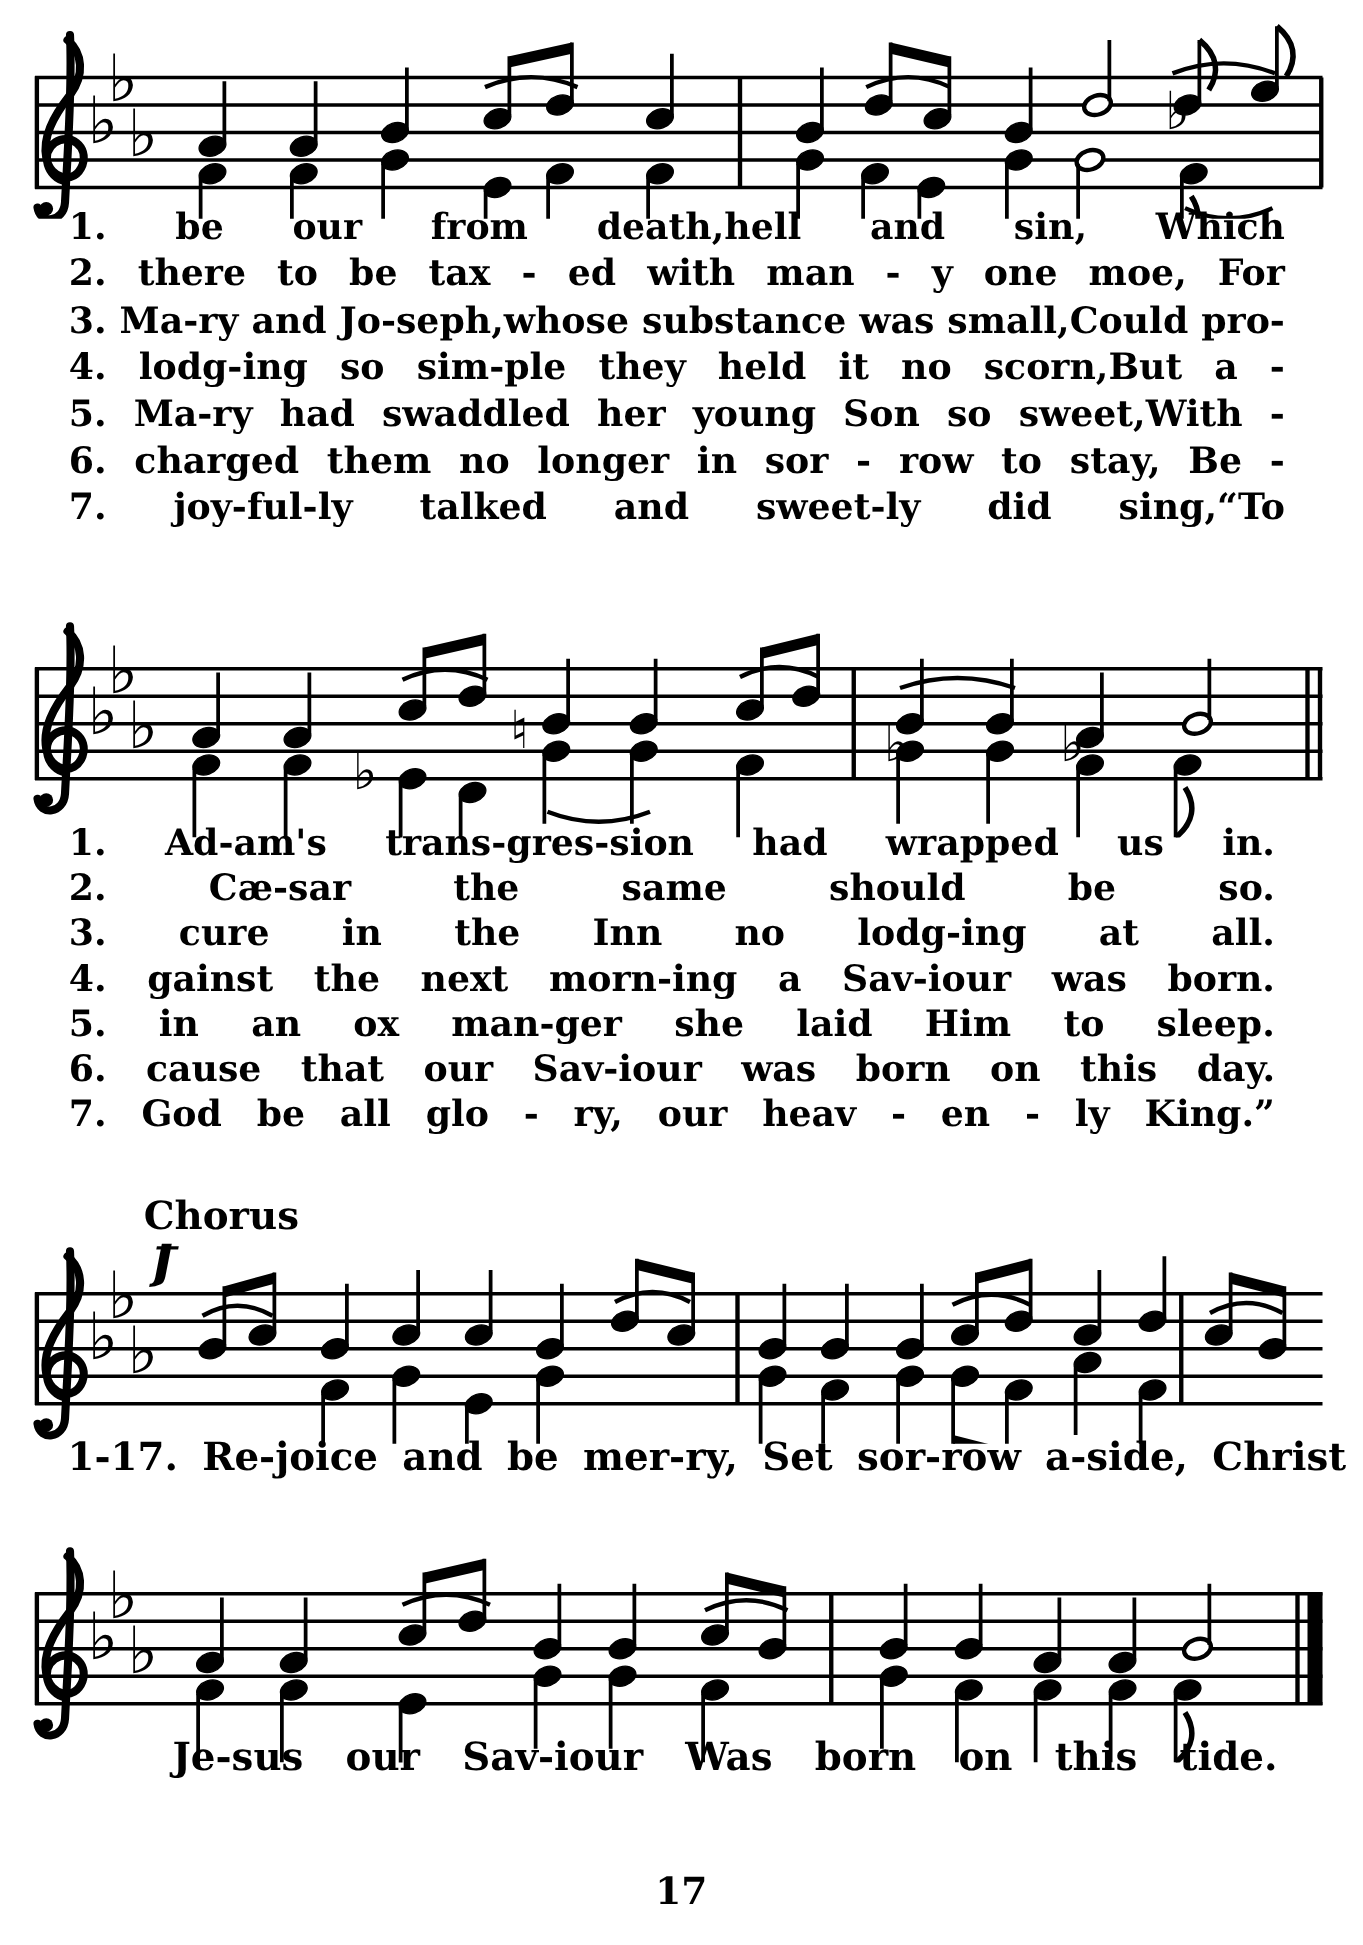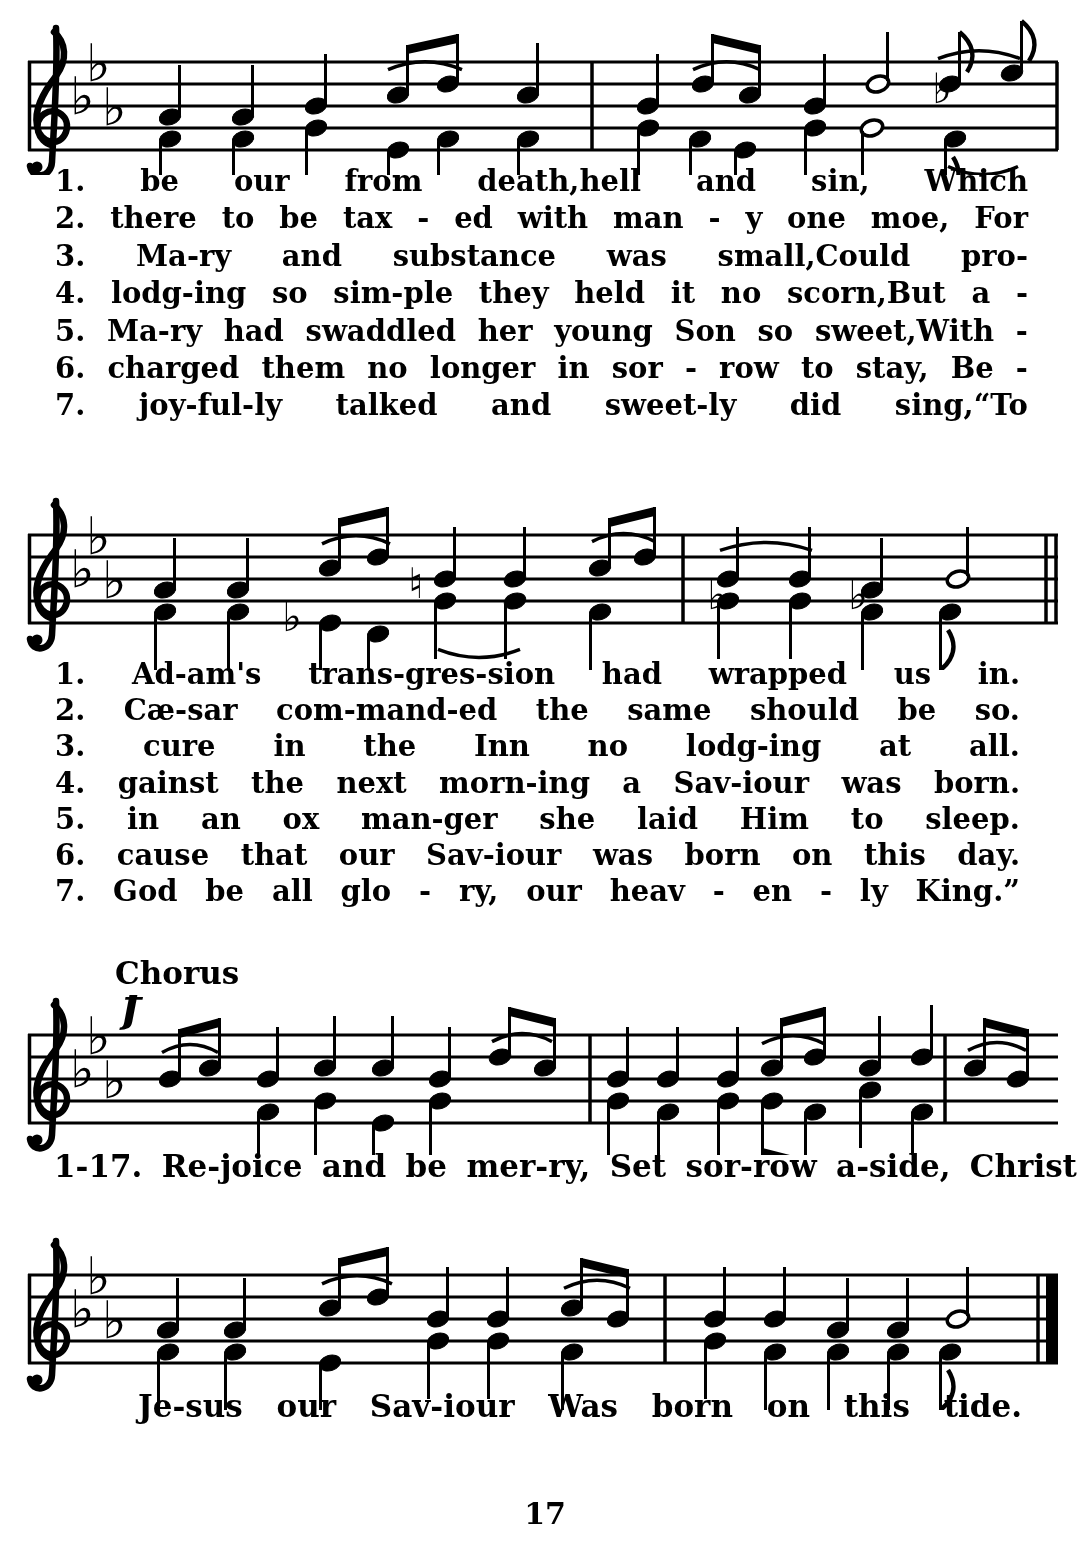--- a/index.html
+++ b/index.html
@@ -159,21 +159,21 @@
       <polygon points="690.5,195 735.5,206 735.5,197 690.5,186" fill="#000"></polygon>
       <path d="M 388,69.7 Q 425,53.7 462,69.7" fill="none" stroke="#000" stroke-width="3.5"></path>
       <path d="M 693,69.7 Q 726.5,53.7 760,69.7" fill="none" stroke="#000" stroke-width="3.5"></path>
       <path d="M 938,58.7 Q 979,42.7 1020,58.7" fill="none" stroke="#000" stroke-width="3.5"></path>
       <path d="M 948,166.5 Q 983,182.5 1018,166.5" fill="none" stroke="#000" stroke-width="3.5"></path>
     </svg>
 
   <div id="verses1" class="verses">
       <div class="vline"><span class="vnum">1.</span><span>be</span><span>our</span><span>from</span><span>death,hell</span><span>and</span><span>sin,</span><span>Which</span></div>
       <div class="vline"><span class="vnum">2.</span><span>there</span><span>to</span><span>be</span><span>tax</span><span>-</span><span>ed</span><span>with</span><span>man</span><span>-</span><span>y</span><span>one</span><span>moe,</span><span>For</span></div>
-      <div class="vline"><span class="vnum">3.</span><span>Ma-ry</span><span>and</span><span>substance</span><span>was</span><span>small,Could</span><span>pro-</span></div>
+      <div class="vline"><span class="vnum">3.</span><span>Ma-ry</span><span>and</span><span>Jo-seph,whose</span><span>substance</span><span>was</span><span>small,Could</span><span>pro-</span></div>
       <div class="vline"><span class="vnum">4.</span><span>lodg-ing</span><span>so</span><span>sim-ple</span><span>they</span><span>held</span><span>it</span><span>no</span><span>scorn,But</span><span>a</span><span>-</span></div>
       <div class="vline"><span class="vnum">5.</span><span>Ma-ry</span><span>had</span><span>swaddled</span><span>her</span><span>young</span><span>Son</span><span>so</span><span>sweet,With</span><span>-</span></div>
       <div class="vline"><span class="vnum">6.</span><span>charged</span><span>them</span><span>no</span><span>longer</span><span>in</span><span>sor</span><span>-</span><span>row</span><span>to</span><span>stay,</span><span>Be</span><span>-</span></div>
       <div class="vline"><span class="vnum">7.</span><span>joy-ful-ly</span><span>talked</span><span>and</span><span>sweet-ly</span><span>did</span><span>sing,“To</span></div>
     </div>
 
   <svg id="sys2" class="system" viewBox="0 0 1090 175">
       <line x1="28" y1="40" x2="1058" y2="40" stroke="#000" stroke-width="2.8"></line>
       <line x1="28" y1="62" x2="1058" y2="62" stroke="#000" stroke-width="2.8"></line>
       <line x1="28" y1="84" x2="1058" y2="84" stroke="#000" stroke-width="2.8"></line>
@@ -292,21 +292,21 @@
       <line x1="654.5" y1="59" x2="654.5" y2="12" stroke="#000" stroke-width="3"></line>
       <polygon points="609.5,23 654.5,12 654.5,21 609.5,32" fill="#000"></polygon>
       <path d="M 322,48.8 Q 356,32.8 390,48.8" fill="none" stroke="#000" stroke-width="3.5"></path>
       <path d="M 438,154.4 Q 479,170.4 520,154.4" fill="none" stroke="#000" stroke-width="3.5"></path>
       <path d="M 592,46.6 Q 623.5,30.6 655,46.6" fill="none" stroke="#000" stroke-width="3.5"></path>
       <path d="M 720,55.4 Q 766,39.4 812,55.4" fill="none" stroke="#000" stroke-width="3.5"></path>
     </svg>
 
   <div id="verses2" class="verses">
       <div class="vline"><span class="vnum">1.</span><span>Ad-am's</span><span>trans-gres-sion</span><span>had</span><span>wrapped</span><span>us</span><span>in.</span></div>
-      <div class="vline"><span class="vnum">2.</span><span>Cæ-sar</span><span>com-mand-ed</span><span>the</span><span>same</span><span>should</span><span>be</span><span>so.</span></div>
+      <div class="vline"><span class="vnum">2.</span><span>Cæ-sar</span><span>the</span><span>same</span><span>should</span><span>be</span><span>so.</span></div>
       <div class="vline"><span class="vnum">3.</span><span>cure</span><span>in</span><span>the</span><span>Inn</span><span>no</span><span>lodg-ing</span><span>at</span><span>all.</span></div>
       <div class="vline"><span class="vnum">4.</span><span>gainst</span><span>the</span><span>next</span><span>morn-ing</span><span>a</span><span>Sav-iour</span><span>was</span><span>born.</span></div>
       <div class="vline"><span class="vnum">5.</span><span>in</span><span>an</span><span>ox</span><span>man-ger</span><span>she</span><span>laid</span><span>Him</span><span>to</span><span>sleep.</span></div>
       <div class="vline"><span class="vnum">6.</span><span>cause</span><span>that</span><span>our</span><span>Sav-iour</span><span>was</span><span>born</span><span>on</span><span>this</span><span>day.</span></div>
       <div class="vline"><span class="vnum">7.</span><span>God</span><span>be</span><span>all</span><span>glo</span><span>-</span><span>ry,</span><span>our</span><span>heav</span><span>-</span><span>en</span><span>-</span><span>ly</span><span>King.”</span></div>
     </div>
 
   <div id="chorus-label">Chorus</div>
 
   <svg id="sys3" class="system" viewBox="0 0 1090 160">

